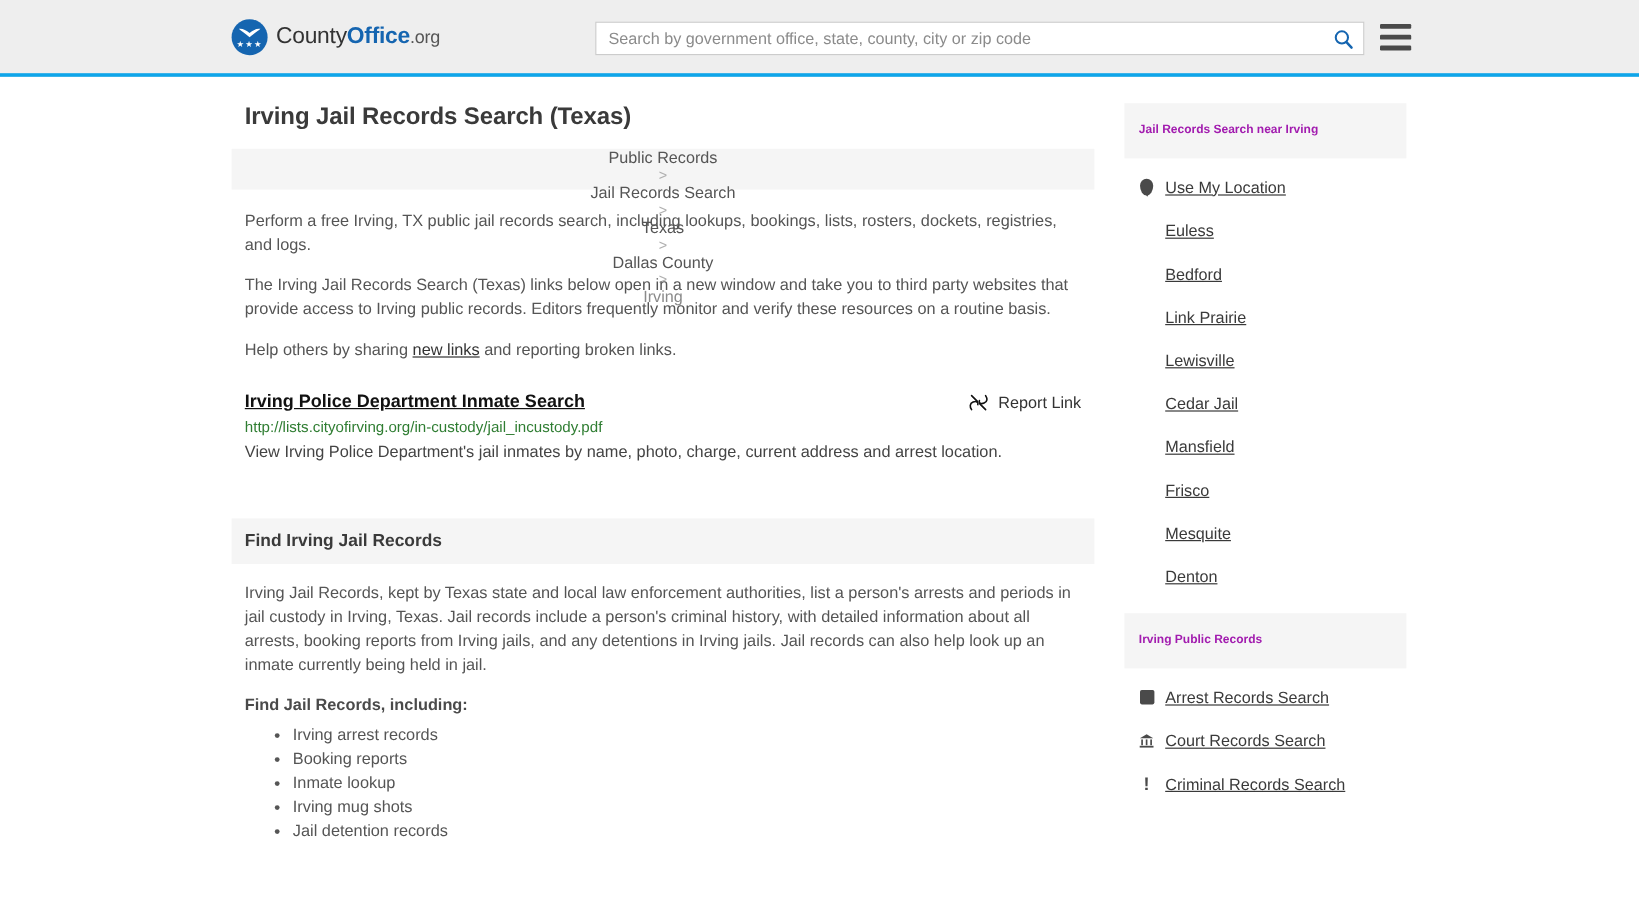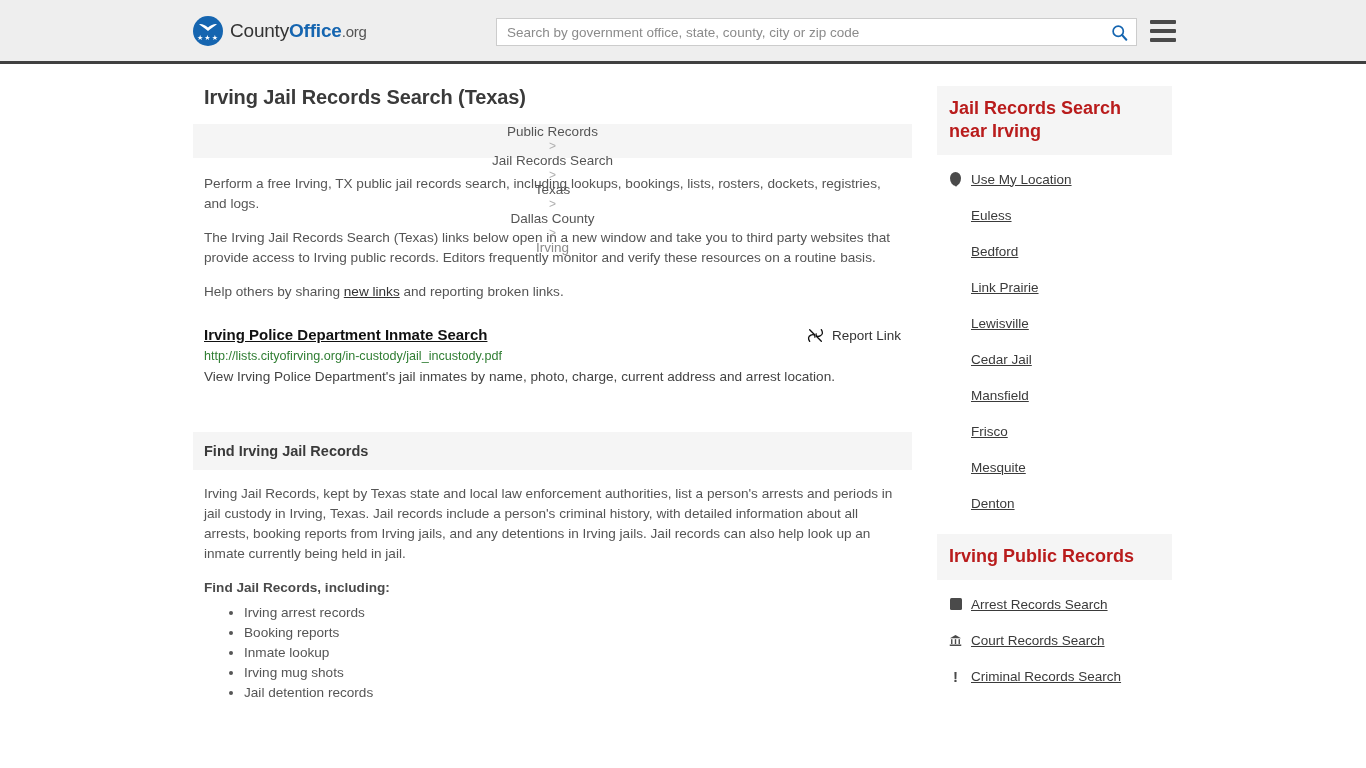--- a/index.html
+++ b/index.html
@@ -9,21 +9,21 @@
     background: #ffffff;
     font-family: "Liberation Sans", sans-serif;
     overflow: hidden;
   }
 
   
   .site-header {
     width: 1366px;
     height: 64px;
     background: #eeeeee;
-    border-bottom: 3px solid #404040;
+    border-bottom: 3px solid #0ea5e9;
     display: flex;
     align-items: center;
     position: relative;
   }
   .logo-wrap {
     display: flex;
     align-items: center;
     margin-left: 193px;
     gap: 7px;
   }
@@ -246,23 +246,23 @@
     color: #555555;
     line-height: 20px;
     margin-bottom: 0px;
   }
 
   
   .panel { margin-bottom: 8px; }
   .panel-header {
     background: #f5f5f5;
     padding: 11px 12px 12px 12px;
-    font-size: 18px;
-    font-weight: bold;
-    color: #b91c1c;
+    font-size: 10px;
+    font-weight: bold;
+    color: #a21caf;
     line-height: 23px;
   }
   .panel-list { padding: 6px 0 0 0; }
   .panel-item {
     display: flex;
     align-items: center;
     gap: 9px;
     padding: 0 12px;
     height: 36px;
   }

